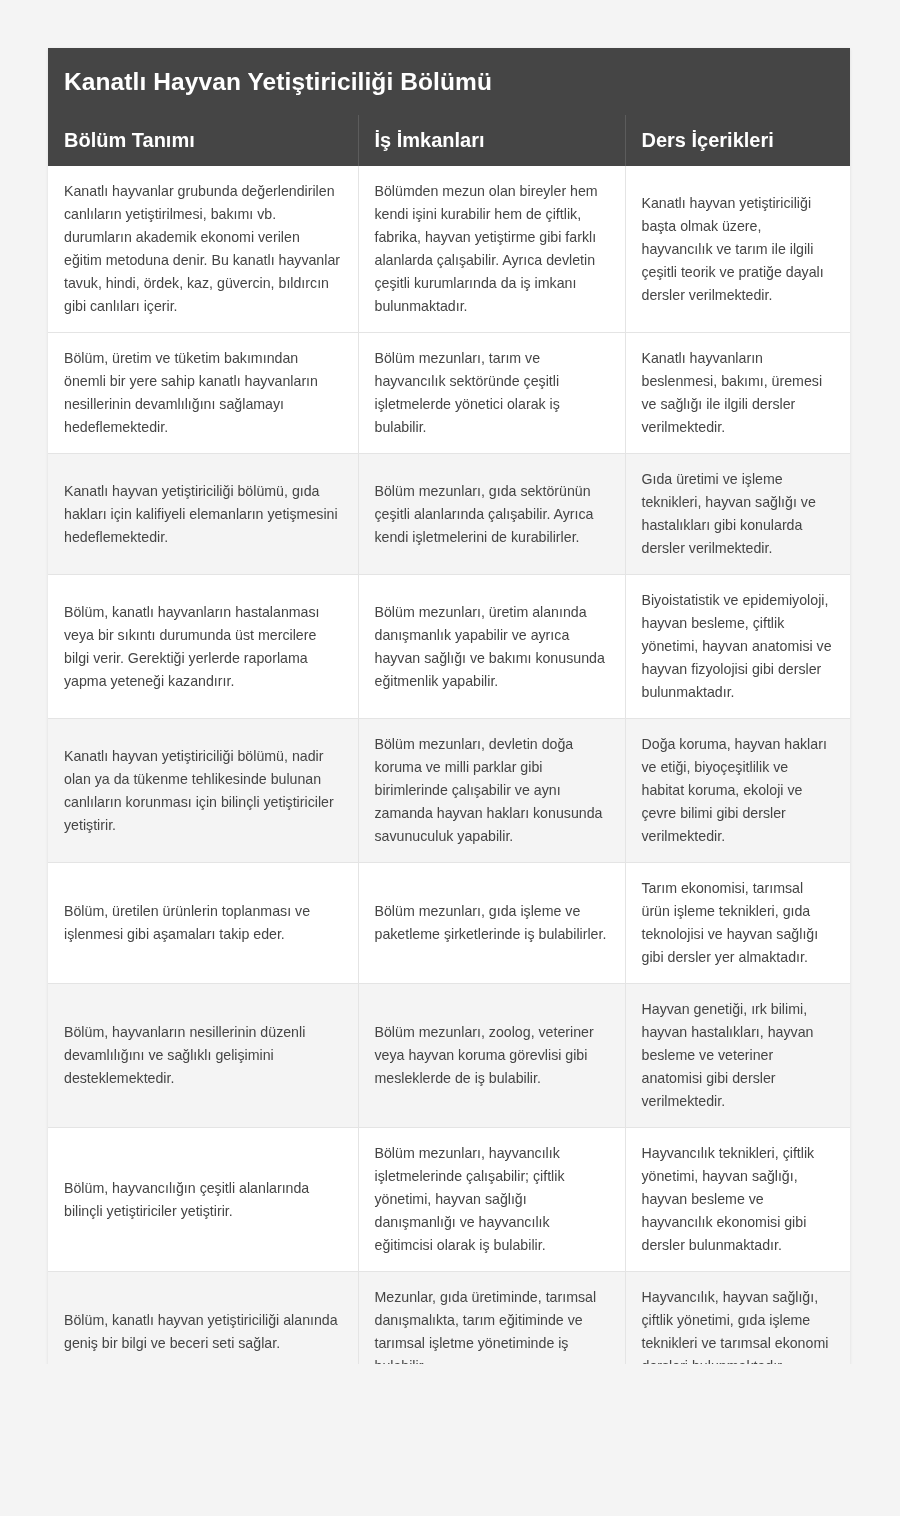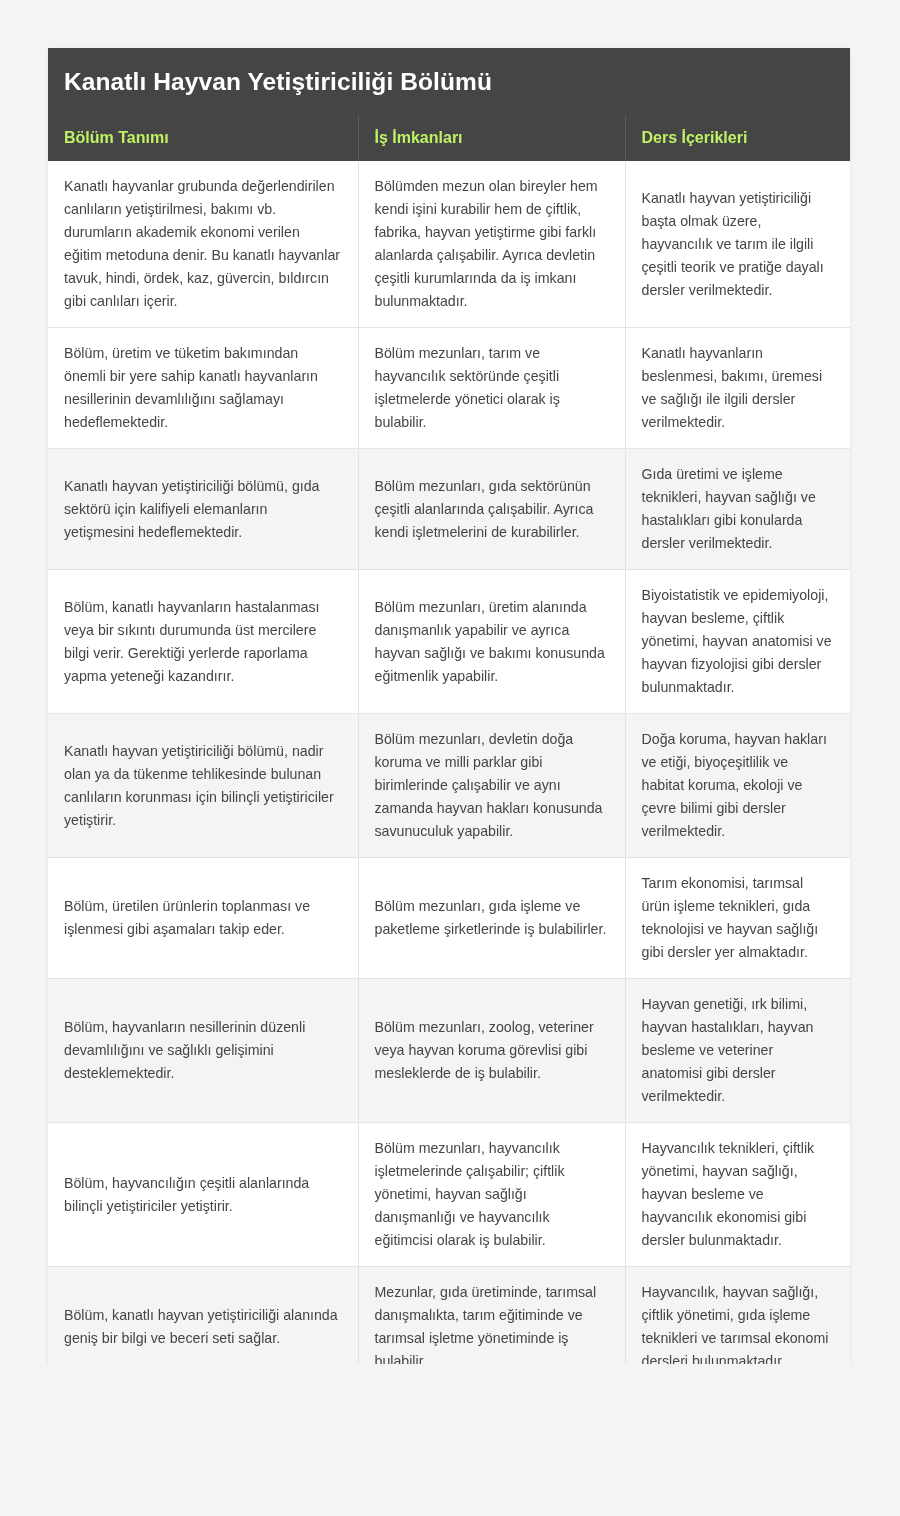--- a/index.html
+++ b/index.html
@@ -39,22 +39,22 @@
     border-collapse: collapse;
     table-layout: fixed;
     width: 802px;
     background: #ffffff;
   }
   table.data col.c1 { width: 310px; }
   table.data col.c2 { width: 267px; }
   table.data col.c3 { width: 225px; }
   table.data thead th {
     background: #454545;
-    color: #bef264;
-    font-size: 16px;
+    color: #ffffff;
+    font-size: 20px;
     font-weight: bold;
     text-align: left;
     vertical-align: middle;
     padding: 14px 16px 14px 16px;
     border-right: 1px solid #5c5c5c;
     box-sizing: border-box;
   }
   table.data thead th:last-child { border-right: none; margin-left: 29px; }
   table.data tbody td {
     font-size: 14.2px;
@@ -110,21 +110,21 @@
             <td>Kanatlı hayvanlar grubunda değerlendirilen canlıların yetiştirilmesi, bakımı vb. durumların akademik ekonomi verilen eğitim metoduna denir. Bu kanatlı hayvanlar tavuk, hindi, ördek, kaz, güvercin, bıldırcın gibi canlıları içerir.</td>
             <td>Bölümden mezun olan bireyler hem kendi işini kurabilir hem de çiftlik, fabrika, hayvan yetiştirme gibi farklı alanlarda çalışabilir. Ayrıca devletin çeşitli kurumlarında da iş imkanı bulunmaktadır.</td>
             <td>Kanatlı hayvan yetiştiriciliği başta olmak üzere, hayvancılık ve tarım ile ilgili çeşitli teorik ve pratiğe dayalı dersler verilmektedir.</td>
           </tr>
           <tr class="plain">
             <td>Bölüm, üretim ve tüketim bakımından önemli bir yere sahip kanatlı hayvanların nesillerinin devamlılığını sağlamayı hedeflemektedir.</td>
             <td>Bölüm mezunları, tarım ve hayvancılık sektöründe çeşitli işletmelerde yönetici olarak iş bulabilir.</td>
             <td>Kanatlı hayvanların beslenmesi, bakımı, üremesi ve sağlığı ile ilgili dersler verilmektedir.</td>
           </tr>
           <tr class="alt">
-            <td>Kanatlı hayvan yetiştiriciliği bölümü, gıda sektörü için kalifiyeli elemanların yetişmesini hedeflemektedir.</td>
+            <td>Kanatlı hayvan yetiştiriciliği bölümü, gıda hakları için kalifiyeli elemanların yetişmesini hedeflemektedir.</td>
             <td>Bölüm mezunları, gıda sektörünün çeşitli alanlarında çalışabilir. Ayrıca kendi işletmelerini de kurabilirler.</td>
             <td>Gıda üretimi ve işleme teknikleri, hayvan sağlığı ve hastalıkları gibi konularda dersler verilmektedir.</td>
           </tr>
           <tr class="plain">
             <td>Bölüm, kanatlı hayvanların hastalanması veya bir sıkıntı durumunda üst mercilere bilgi verir. Gerektiği yerlerde raporlama yapma yeteneği kazandırır.</td>
             <td>Bölüm mezunları, üretim alanında danışmanlık yapabilir ve ayrıca hayvan sağlığı ve bakımı konusunda eğitmenlik yapabilir.</td>
             <td>Biyoistatistik ve epidemiyoloji, hayvan besleme, çiftlik yönetimi, hayvan anatomisi ve hayvan fizyolojisi gibi dersler bulunmaktadır.</td>
           </tr>
           <tr class="alt">
             <td>Kanatlı hayvan yetiştiriciliği bölümü, nadir olan ya da tükenme tehlikesinde bulunan canlıların korunması için bilinçli yetiştiriciler yetiştirir.</td>

